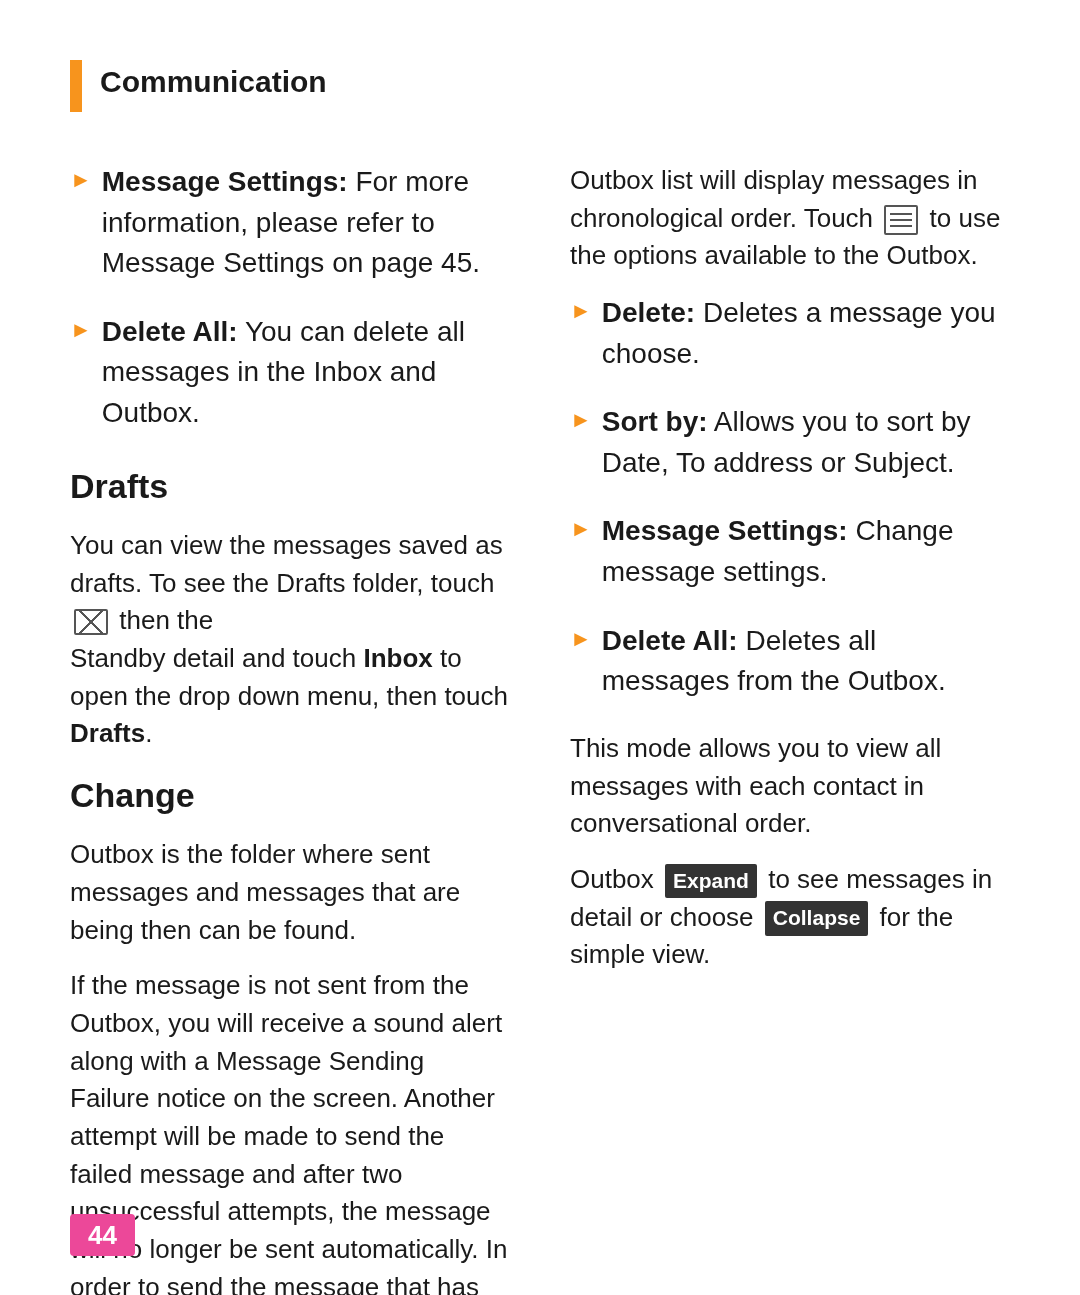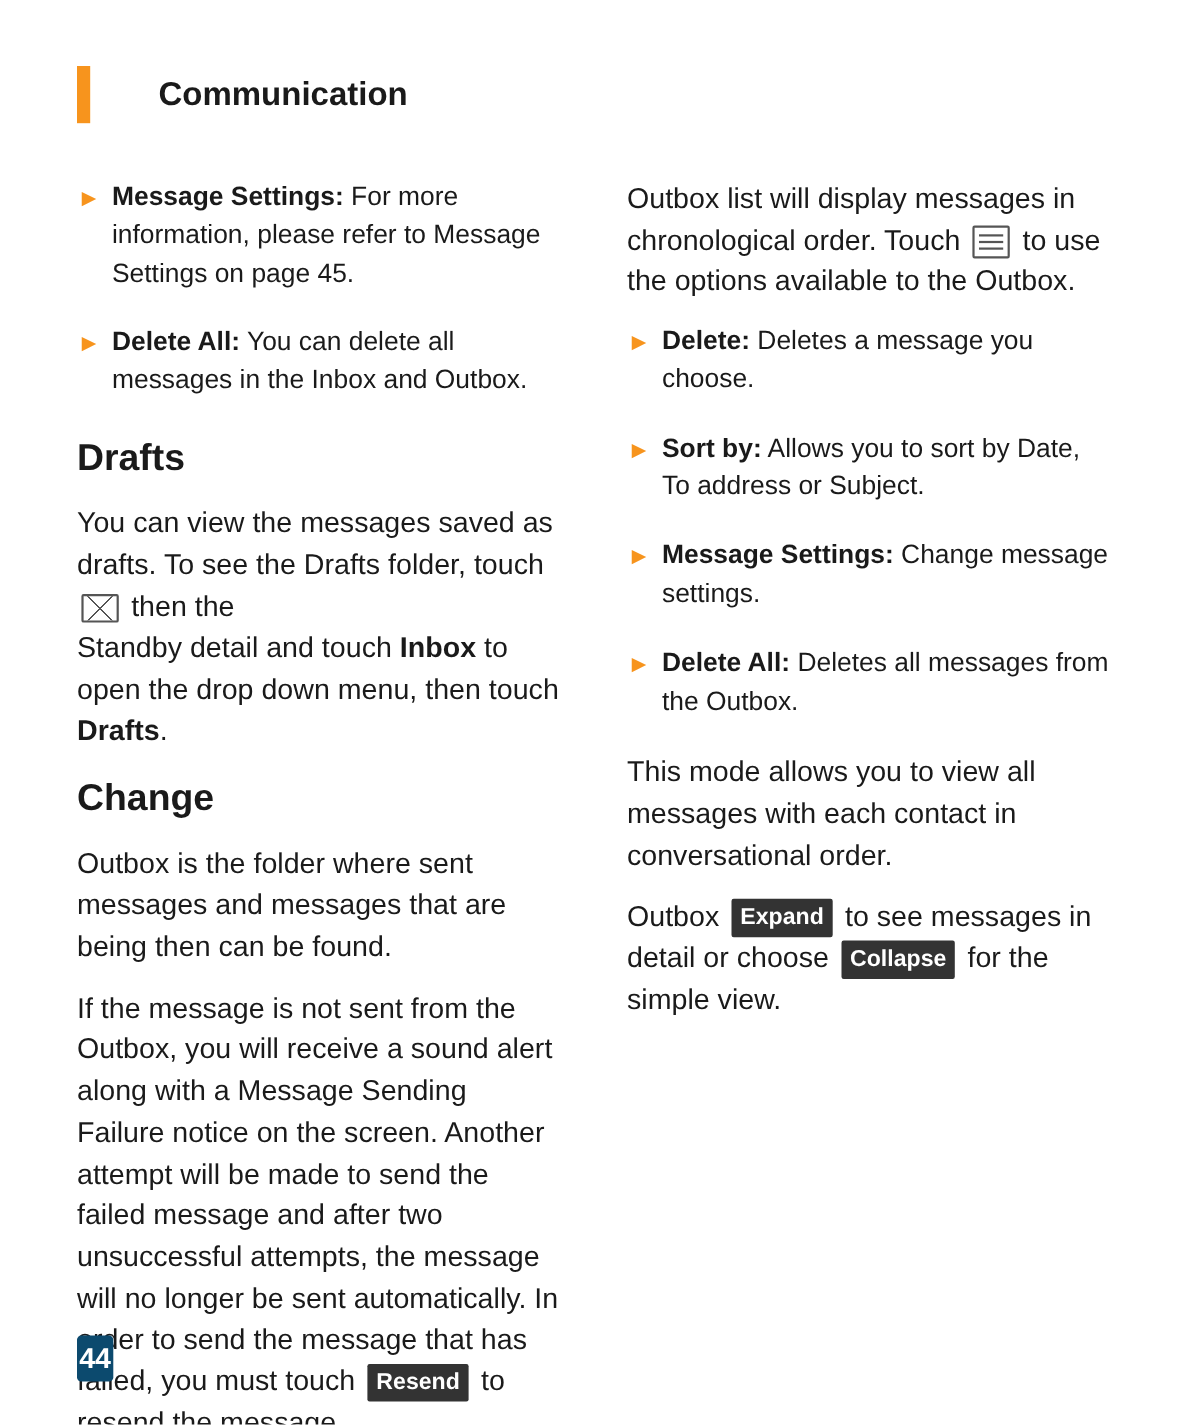--- a/index.html
+++ b/index.html
@@ -23,23 +23,21 @@
     .page-container {
       padding: 60px 70px 60px 70px;
       display: flex;
       flex-direction: column;
       height: 100%;
     }
 
     
     .header {
       display: flex;
-      align-items: center;
       margin-bottom: 50px;
-      gap: 44px;
     }
 
     .orange-bar {
       width: 12px;
       height: 52px;
       background: #f7941d;
       margin-right: 18px;
       flex-shrink: 0;
     }
 
@@ -73,21 +71,21 @@
 
     .bullet-arrow {
       color: #f7941d;
       font-size: 22px;
       margin-right: 10px;
       margin-top: 2px;
       flex-shrink: 0;
     }
 
     .bullet-text {
-      font-size: 24px;
+      font-size: 28px;
       line-height: 1.45;
     }
 
     .bold {
       font-weight: 700;
     }
 
     
     .section-heading {
       font-size: 34px;
@@ -172,25 +170,25 @@
     }
 
     
     .page-footer {
       position: absolute;
       bottom: 40px;
       left: 70px;
     }
 
     .page-number-box {
-      background: #0c4a6e;
+      background: #ec4899;
       color: #fff;
       font-size: 26px;
       font-weight: 700;
-      padding: 6px 2px;
+      padding: 6px 18px;
       border-radius: 4px;
     }
   </style>
 </head>
 <body>
 
 <div class="page-container">
 
   <div class="header">
     <div class="orange-bar"></div>

